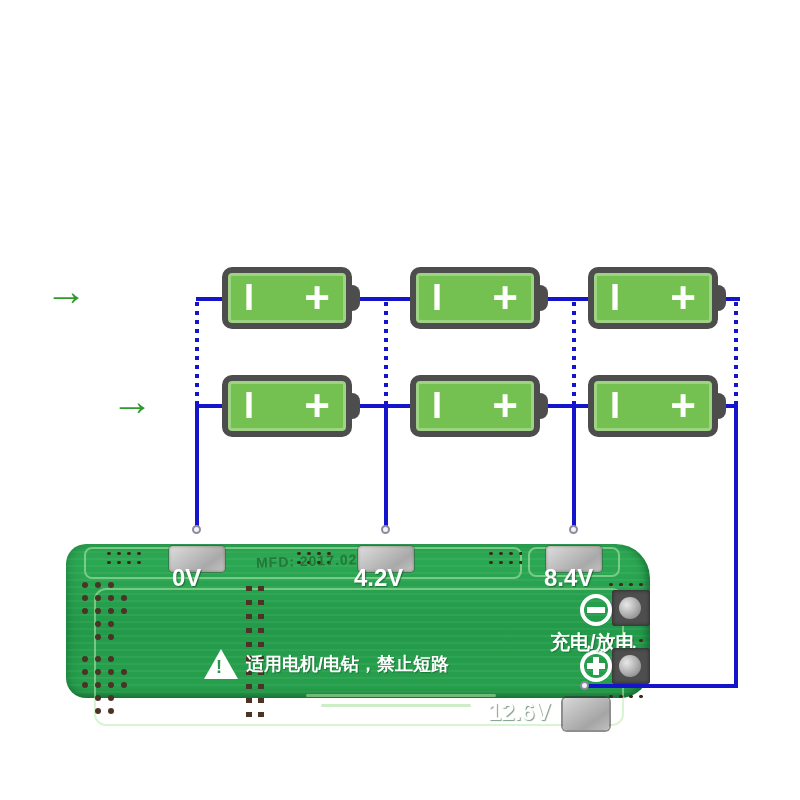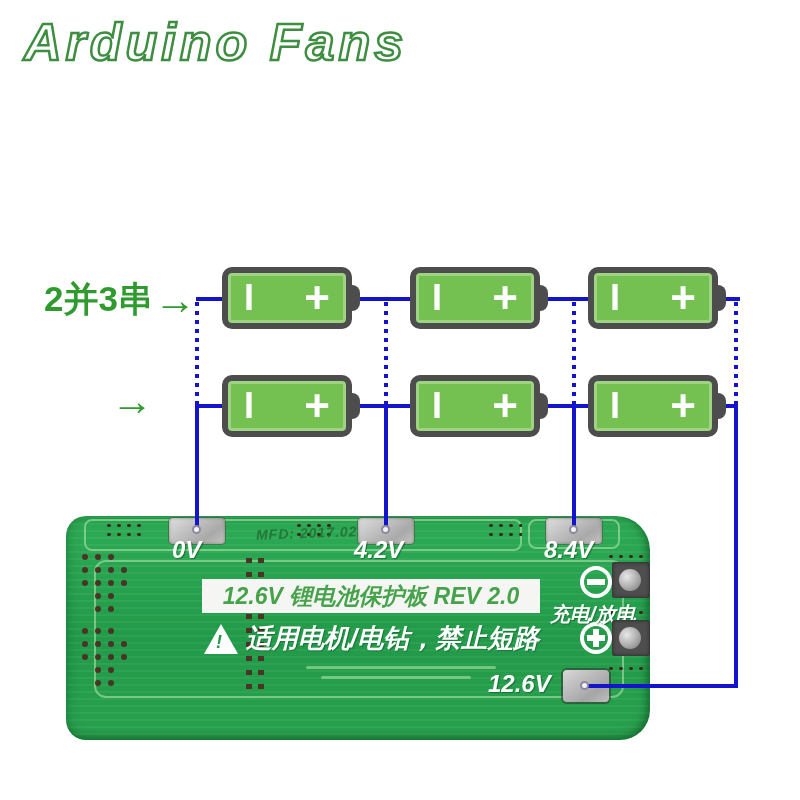--- a/index.html
+++ b/index.html
@@ -46,47 +46,46 @@
     padding:0 16px 0 16px;
   }
   .battery::after { content:""; position:absolute; right:-14px; top:50%;
     transform:translateY(-50%); width:14px; height:26px;
     background:#4d4d4d; border-radius:0 8px 8px 0; }
   .battery .minus { font-size:36px; font-weight:700; color:#ffffff; line-height:1; }
   .battery .plus  { font-size:44px; font-weight:700; color:#ffffff; line-height:1; }
 
   
   .pcb {
-    position:absolute; left:66px; top:516px; width:584px; height:224px; z-index:1;
+    position:absolute; left:66px; top:544px; width:584px; height:154px; z-index:1;
     background:
       repeating-linear-gradient(180deg, rgba(255,255,255,.05) 0 2px, rgba(0,0,0,0) 2px 7px),
       linear-gradient(180deg,#2dab55 0%,#229a49 55%,#28a14e 100%);
     border-radius:20px 34px 30px 20px;
     box-shadow:inset 0 0 14px rgba(0,60,20,.35), inset -3px -3px 6px rgba(0,40,15,.3);
-    font-style:italic;
   }
   .trace-box { position:absolute; border:2px solid rgba(185,235,175,.55); border-radius:8px; }
   .trace-line { position:absolute; height:3px; background:rgba(170,225,160,.6); border-radius:2px; }
   .pad { position:absolute; width:56px; height:26px; border-radius:4px;
     background:linear-gradient(145deg,#dedede,#a9a9a9 70%,#c4c4c4);
     box-shadow:0 0 0 1px rgba(60,60,60,.4), inset 0 0 3px rgba(90,60,40,.5); }
   .pad-label { position:absolute; color:#ffffff; font-weight:700; font-size:24px;
     text-shadow:1px 1px 1px rgba(0,60,20,.5); white-space:nowrap; }
   .mfd { position:absolute; left:190px; top:9px; font-size:14px; font-weight:700;
     color:rgba(35,110,50,.85); transform:rotate(-2deg); white-space:nowrap; letter-spacing:1px; }
   .banner { position:absolute; left:136px; top:63px; width:338px; height:34px;
     background:#f5f5f3; display:flex; align-items:center; justify-content:center; }
   .banner span { color:#46a34b; font-size:23px; font-weight:700; white-space:nowrap; }
   .warn-row { position:absolute; left:138px; top:105px; display:flex; align-items:center; }
   .warn-tri { position:relative; width:0; height:0; margin-right:8px;
     border-left:17px solid transparent; border-right:17px solid transparent;
     border-bottom:30px solid #ffffff; }
   .warn-tri span { position:absolute; left:-5px; top:8px; color:#229a49;
     font-size:18px; font-weight:700; }
-  .warn-text { color:#ffffff; font-size:26px; font-weight:700; white-space:nowrap;
+  .warn-text { color:#ffffff; font-size:18px; font-weight:700; white-space:nowrap;
     text-shadow:1px 1px 1px rgba(0,60,20,.4); }
   .term-circle { position:absolute; width:32px; height:32px; border-radius:50%;
     border:4px solid #ffffff; }
   .term-circle .hbar { position:absolute; left:3px; top:50%; transform:translateY(-50%);
     width:18px; height:6px; background:#ffffff; }
   .term-circle .vbar { position:absolute; top:3px; left:50%; transform:translateX(-50%);
     height:18px; width:6px; background:#ffffff; }
   .charge-label { position:absolute; left:484px; top:85px; color:#ffffff;
     font-size:20px; font-weight:700; white-space:nowrap;
     text-shadow:1px 1px 1px rgba(0,60,20,.4); }
@@ -107,24 +106,22 @@
       13px 39px 0 #4a3425, 26px 39px 0 #4a3425,
       13px 52px 0 #4a3425, 26px 52px 0 #4a3425; }
   .via-col { position:absolute; width:6px;
     background-image:repeating-linear-gradient(180deg,#4a3425 0 5px, rgba(0,0,0,0) 5px 14px); }
 </style>
 </head>
 <body>
 
 <div id="canvas">
 
-  <div class="logo">Arduino Fans</div>
 
   <div class="conn-label" id="label-2p3s">
-    <span class="txt">2并3串</span>
     <span class="arrow">→</span>
   </div>
   <div class="conn-label" id="label-3s">
     <span class="arrow">→</span>
   </div>
 
   <div class="pcb">
     <div class="trace-box" style="left:18px; top:3px; width:438px; height:32px;"></div>
     <div class="trace-box" style="left:462px; top:3px; width:92px; height:30px;"></div>
     <div class="trace-box" style="left:28px; top:44px; width:530px; height:138px; border-radius:12px;"></div>
@@ -143,23 +140,20 @@
     <div class="pin-grid" style="left:540px; top:148px; width:42px; height:10px;"></div>
 
     <div class="pad" style="left:103px; top:2px;"></div>
     <div class="pad" style="left:292px; top:2px;"></div>
     <div class="pad" style="left:480px; top:2px;"></div>
     <div class="pad-label" style="left:106px; top:20px;">0V</div>
     <div class="pad-label" style="left:288px; top:20px;">4.2V</div>
     <div class="pad-label" style="left:478px; top:20px;">8.4V</div>
 
     <div class="mfd">MFD: 2017.02</div>
-    <div class="banner">
-      <span>12.6V 锂电池保护板 REV 2.0</span>
-    </div>
     <div class="warn-row">
       <div class="warn-tri">
         <span>!</span>
       </div>
       <div class="warn-text">适用电机/电钻，禁止短路</div>
     </div>
 
     <div class="term-circle" style="left:514px; top:50px;">
       <span class="hbar"></span>
     </div>

